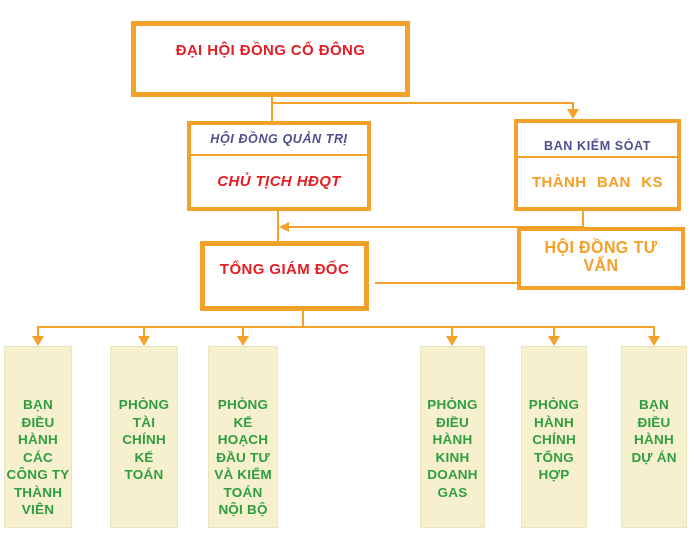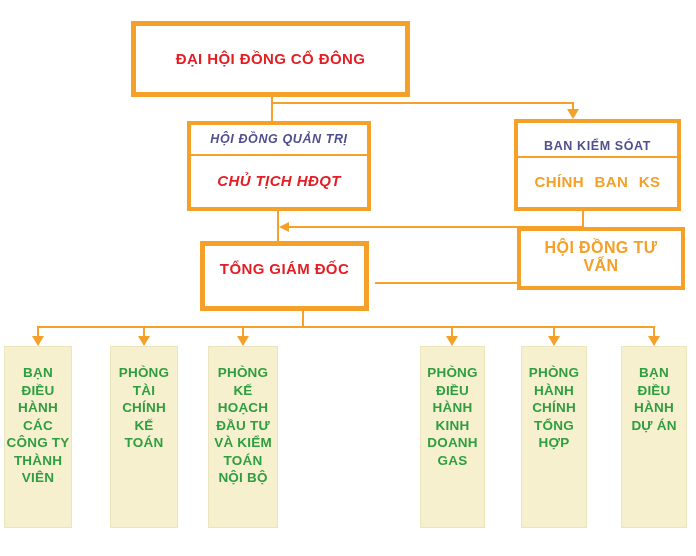--- a/index.html
+++ b/index.html
@@ -12,21 +12,21 @@
   }
   .box{
     position:absolute; box-sizing:border-box; background:#fff;
     border:4px solid var(--orange); text-align:center;
   }
   .box.thick{border-width:5px;}
   .label{letter-spacing:.4px; line-height:1.15;}
   .red{color:var(--red);}
   .navy{color:var(--navy);}
   .orangetxt{color:var(--orange);}
-  .green{color:var(--green);}
+  .green{color:var(--green);margin-top:32px;}
   .pre{white-space:pre-line;}
   .divider{position:absolute; left:0; right:0; height:1.5px; background:var(--orange);}
   .section{position:absolute; left:0; right:0; display:flex; align-items:center; justify-content:center;}
   .line{position:absolute; background:var(--orange);}
   .hline{height:2px;}
   .vline{width:2px;}
   .arrow-down{
     position:absolute; width:0; height:0;
     border-left:6px solid transparent; border-right:6px solid transparent;
     border-top:10px solid var(--orange);
@@ -41,21 +41,21 @@
     background:var(--cream); border:1px solid #EBE4BC; text-align:center;
   }
   .dept .label{font-size:13.5px; line-height:1.3; padding-top:17px; letter-spacing:.2px;}
 </style>
 </head>
 <body>
 
 <div class="canvas">
 
   <div class="box thick" style="left:131px; top:21px; width:279px; height:76px;">
-    <div class="label red" style="font-size:15px; padding-top:24px;">ĐẠI HỘI ĐỒNG CỔ ĐÔNG</div>
+    <div class="label red" style="font-size:15px; padding-top:15px;">ĐẠI HỘI ĐỒNG CỔ ĐÔNG</div>
   </div>
 
   <div class="line vline" style="left:271px; top:97px; height:25px;"></div>
 
   <div class="line hline" style="left:271px; top:102px; width:303px;"></div>
   <div class="line vline" style="left:572px; top:102px; height:9px;"></div>
   <div class="arrow-down" style="left:567px; top:109px;"></div>
 
   <div class="box" style="left:187px; top:121px; width:184px; height:90px;font-style:italic;">
     <div class="section" style="top:0; height:29px;">
@@ -66,21 +66,21 @@
       <span class="label red" style="font-size:15px;">CHỦ TỊCH HĐQT</span>
     </div>
   </div>
 
   <div class="box" style="left:514px; top:119px; width:167px; height:92px;">
     <div class="section" style="top:0; height:47px;border-radius:11px;">
       <span class="label navy" style="font-size:12.5px; letter-spacing:.6px;">BAN KIỂM SÓAT</span>
     </div>
     <div class="divider" style="top:33px;"></div>
     <div class="section" style="top:34px; bottom:0;">
-      <span class="label orangetxt" style="font-size:15px; word-spacing:6px;">CHÍNH BAN KS</span>
+      <span class="label orangetxt" style="font-size:15px; word-spacing:6px;">THÀNH BAN KS</span>
     </div>
   </div>
 
   <div class="line vline" style="left:277px; top:211px; height:30px;"></div>
 
   <div class="line vline" style="left:582px; top:211px; height:17px;"></div>
   <div class="line hline" style="left:289px; top:226px; width:295px;"></div>
   <div class="arrow-left" style="left:279px; top:222px;"></div>
 
   <div class="box thick" style="left:200px; top:241px; width:169px; height:70px;">

